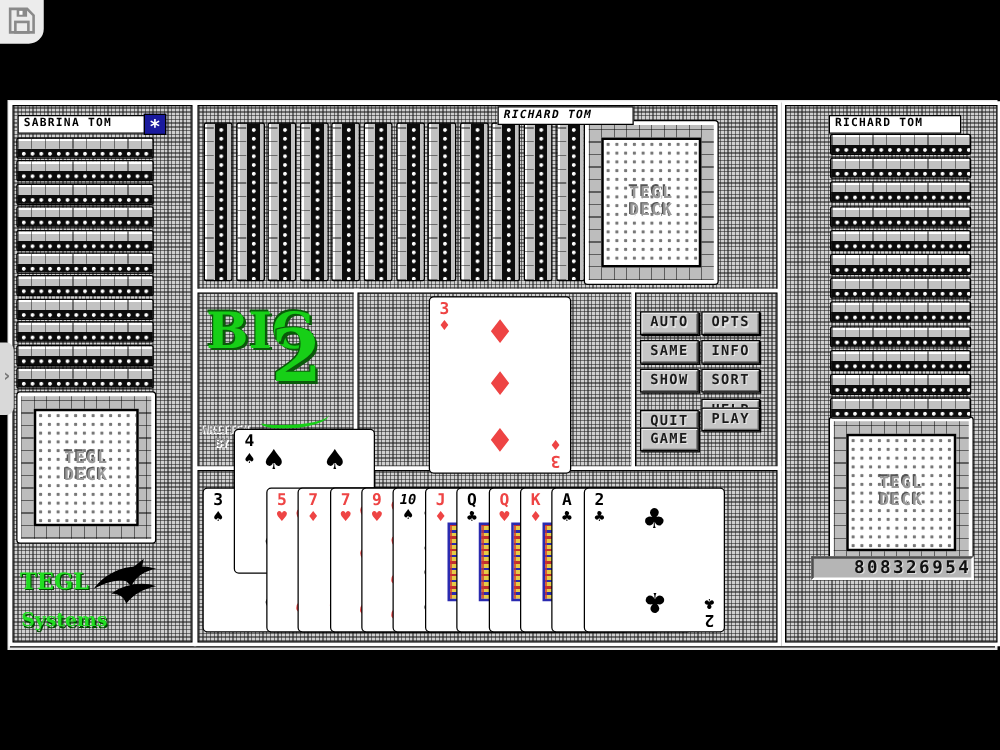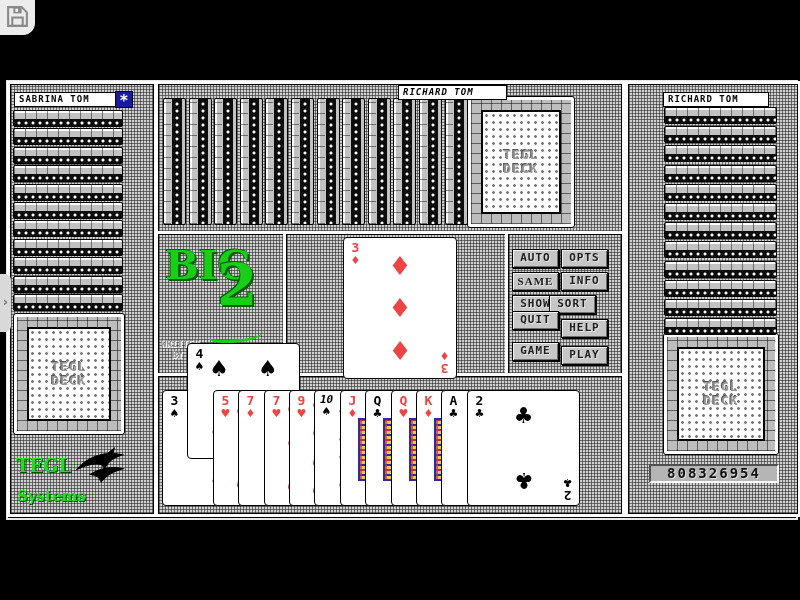--- a/index.html
+++ b/index.html
@@ -147,21 +147,21 @@
     <div class="titlebar" style="left:34px;top:7px;width:100px;">RICHARD TOM</div>
     <div class="bigcard" style="left:34px;top:248px;width:114px;height:120px;">
       <div class="frame"></div>
       <div class="face">
         <div class="deck-label">
           <span>TEGL</span><br>
           <span>DECK</span>
         </div>
       </div>
     </div>
-    <div class="serial" style="left:20px;top:379px;width:126px;height:15px;">808326954</div>
+    <div class="serial" style="left:20px;top:360px;width:126px;height:15px;text-align:right;">808326954</div>
   </div>
 
   <div class="panel dither" style="left:158px;top:234px;width:124px;height:138px;">
     <div class="big-word" style="left:6px;top:6px;font-size:40px;">BIG</div>
     <div class="big-word" style="left:58px;top:16px;font-size:58px;">2</div>
     <div class="swoosh" style="left:50px;top:92px;"></div>
     <div class="written" style="left:2px;top:104px;"><span>WRITTEN</span><br>&nbsp;&nbsp;<span>BY</span></div>
   </div>
 
   <div class="panel dither" style="left:286px;top:234px;width:218px;height:138px;"></div>
@@ -203,28 +203,28 @@
       <div class="strip-v" style="left: 316.6px; top: 98px; width: 23px; height: 127px; z-index: 3;"></div>
       <div class="strip-v" style="left: 342.2px; top: 98px; width: 23px; height: 127px; z-index: 3;"></div>
       <div class="strip-v" style="left: 367.8px; top: 98px; width: 23px; height: 127px; z-index: 3;"></div>
       <div class="strip-v" style="left: 393.4px; top: 98px; width: 23px; height: 127px; z-index: 3;"></div>
       <div class="strip-v" style="left: 419px; top: 98px; width: 23px; height: 127px; z-index: 3;"></div>
       <div class="strip-v" style="left: 444.6px; top: 98px; width: 23px; height: 127px; z-index: 3;"></div>
     </div>
   <div class="layer" id="btn-layer">
       <div class="gbtn" style="left: 512px; top: 249px;">AUTO</div>
       <div class="gbtn" style="left: 561px; top: 249px;">OPTS</div>
-      <div class="gbtn" style="left: 512px; top: 272.2px; font-family: Liberation Serif, serif;">SAME</div>
+      <div class="gbtn" style="left: 512px; top: 272.2px;">SAME</div>
       <div class="gbtn" style="left: 561px; top: 272.2px;">INFO</div>
       <div class="gbtn" style="left: 512px; top: 295.4px;">SHOW</div>
-      <div class="gbtn" style="left: 549px; top: 295.4px;">SORT</div>
-      <div class="gbtn" style="left: 512px; top: 311px;">QUIT</div>
+      <div class="gbtn" style="left: 561px; top: 295.4px;">SORT</div>
+      <div class="gbtn" style="left: 512px; top: 328px;">QUIT</div>
       <div class="gbtn" style="left: 561px; top: 318.6px;">HELP</div>
       <div class="gbtn" style="left: 512px; top: 341.8px;">GAME</div>
-      <div class="gbtn" style="left: 561px; top: 346px;">PLAY</div>
+      <div class="gbtn" style="left: 561px; top: 326px;">PLAY</div>
     </div>
   <div class="layer" id="card-layer">
       <div class="card tall" style="left: 343px; top: 237px; width: 114px; height: 142px; z-index: 6;">
         <div class="idx red">3<span class="s">♦</span></div>
         <div class="idx red inv">3<span class="s">♦</span></div>
         <div class="pip red" style="left: 50%; top: 20%;">♦</div>
         <div class="pip red" style="left: 50%; top: 50%;">♦</div>
         <div class="pip red inv" style="left: 50%; top: 80%;">♦</div>
       </div>
       <div class="card" style="left: 162px; top: 390px; width: 113px; height: 116px; z-index: 10;">

